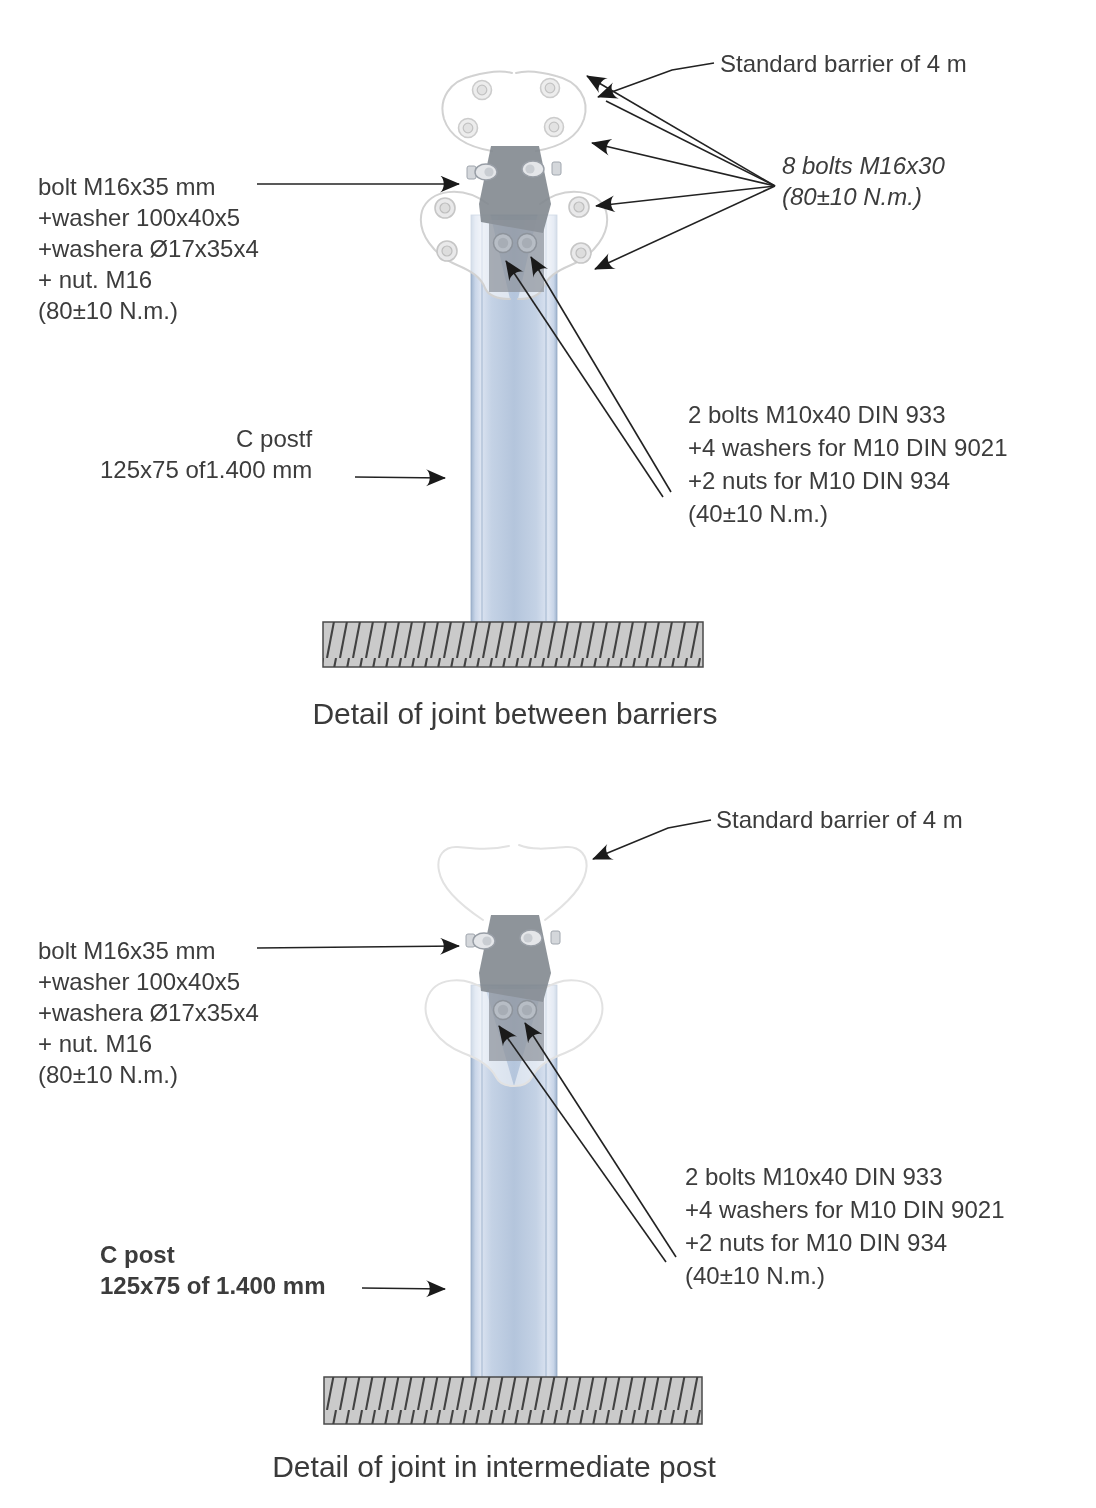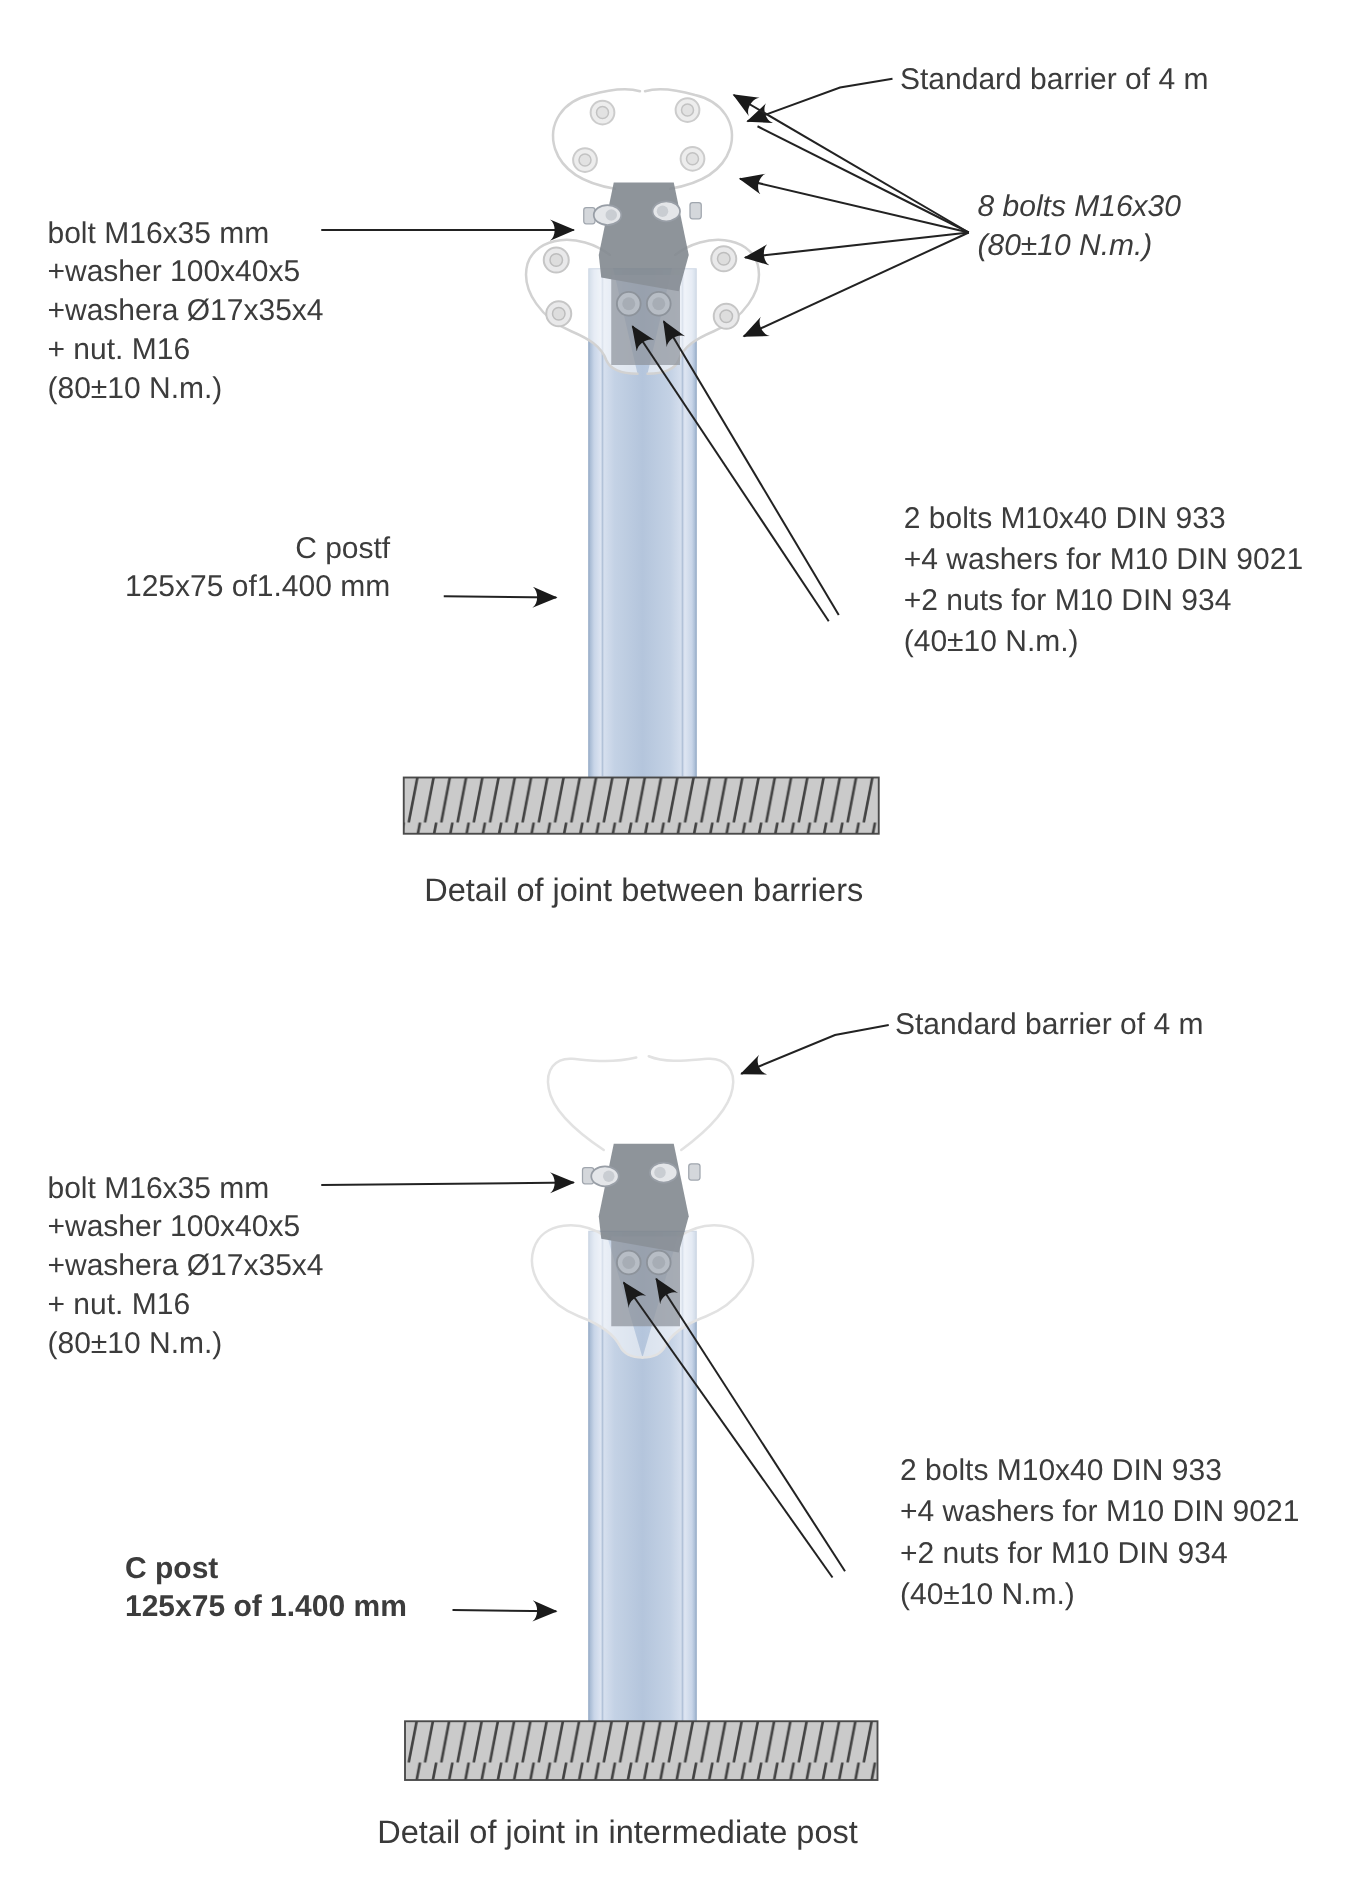--- a/index.html
+++ b/index.html
@@ -1,20 +1,20 @@
 <!DOCTYPE html>
 <html><head>
 <meta charset="utf-8">
 <style>
   html,body{margin:0;padding:0;background:#ffffff;}
   body{width:1096px;height:1508px;position:relative;font-family:"Liberation Sans",sans-serif;color:#3c3c3c;}
   #art{position:absolute;left:0;top:0;z-index:1;}
   .lbl{position:absolute;z-index:2;font-size:24px;line-height:31px;white-space:nowrap;color:#3c3c3c;}
-  .lbl.tight{line-height:33px;margin-left:35px;}
-  .caption{position:absolute;z-index:2;font-size:26px;color:#3a3a3a;text-align:center;white-space:nowrap;}
+  .lbl.tight{line-height:33px;}
+  .caption{position:absolute;z-index:2;font-size:30px;color:#3a3a3a;text-align:center;white-space:nowrap;}
 </style>
 </head>
 <body>
 
 <svg id="art" width="1096" height="1508" viewBox="0 0 1096 1508">
   <defs>
     <marker id="ah" markerUnits="userSpaceOnUse" markerWidth="21" markerHeight="18" refX="19" refY="8.5" orient="auto">
       <path d="M20,8.5 L0,0 C5,3.5 5,13.5 0,17 Z" fill="#1a1a1a"></path>
     </marker>
     <pattern id="hatch" patternUnits="userSpaceOnUse" width="13" height="47">

